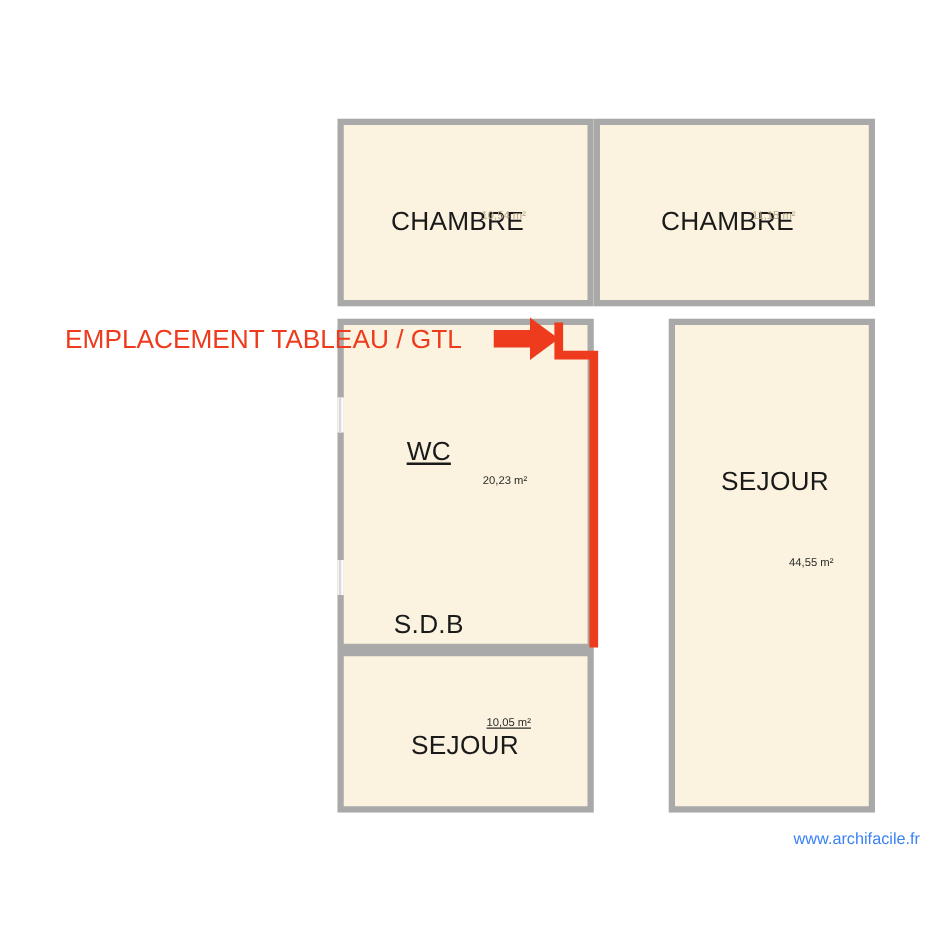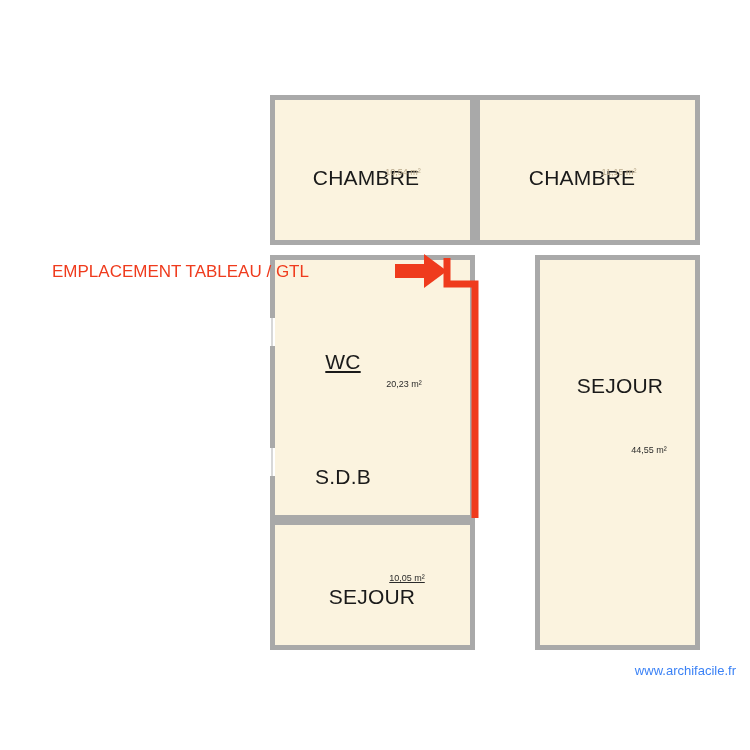--- a/index.html
+++ b/index.html
@@ -58,21 +58,21 @@
     margin-left: 32px;
   }
   .area-label.faint {
     color: #b9a98c;
   }
 
   
   .annot-text {
     position: absolute;
     color: #ef3b1d;
-    font-size: 17px;
+    font-size: 21px;
     font-family: "Liberation Sans", sans-serif;
     white-space: nowrap;
     transform: translateY(-50%);
   }
   .annot-svg {
     position: absolute;
     left: 0;
     top: 0;
     width: 750px;
     height: 750px;
@@ -113,21 +113,21 @@
 
   <div class="room-label" style="left:366px; top:178px;">CHAMBRE</div>
   <div class="area-label faint" style="left:371px; top:172px;">10,54 m²</div>
 
   <div class="room-label" style="left:582px; top:178px;">CHAMBRE</div>
   <div class="area-label faint" style="left:587px; top:172px;">11,15 m²</div>
 
   <div class="room-label" style="left:343px; top:362px;text-decoration:underline;">WC</div>
   <div class="area-label" style="left:372px; top:384px;">20,23 m²</div>
 
-  <div class="room-label" style="left:343px; top:477px;text-align:center;">S.D.B</div>
+  <div class="room-label" style="left:343px; top:500px;text-align:center;">S.D.B</div>
 
   <div class="room-label" style="left:620px; top:386px;">SEJOUR</div>
   <div class="area-label" style="left:617px; top:450px;">44,55 m²</div>
 
   <div class="room-label" style="left:372px; top:597px;">SEJOUR</div>
   <div class="area-label" style="left:375px; top:578px;text-decoration:underline;">10,05 m²</div>
 
   <div class="annot-text" style="left:52px; top:272px;">EMPLACEMENT TABLEAU / GTL</div>
 
   <svg class="annot-svg" viewBox="0 0 750 750">

